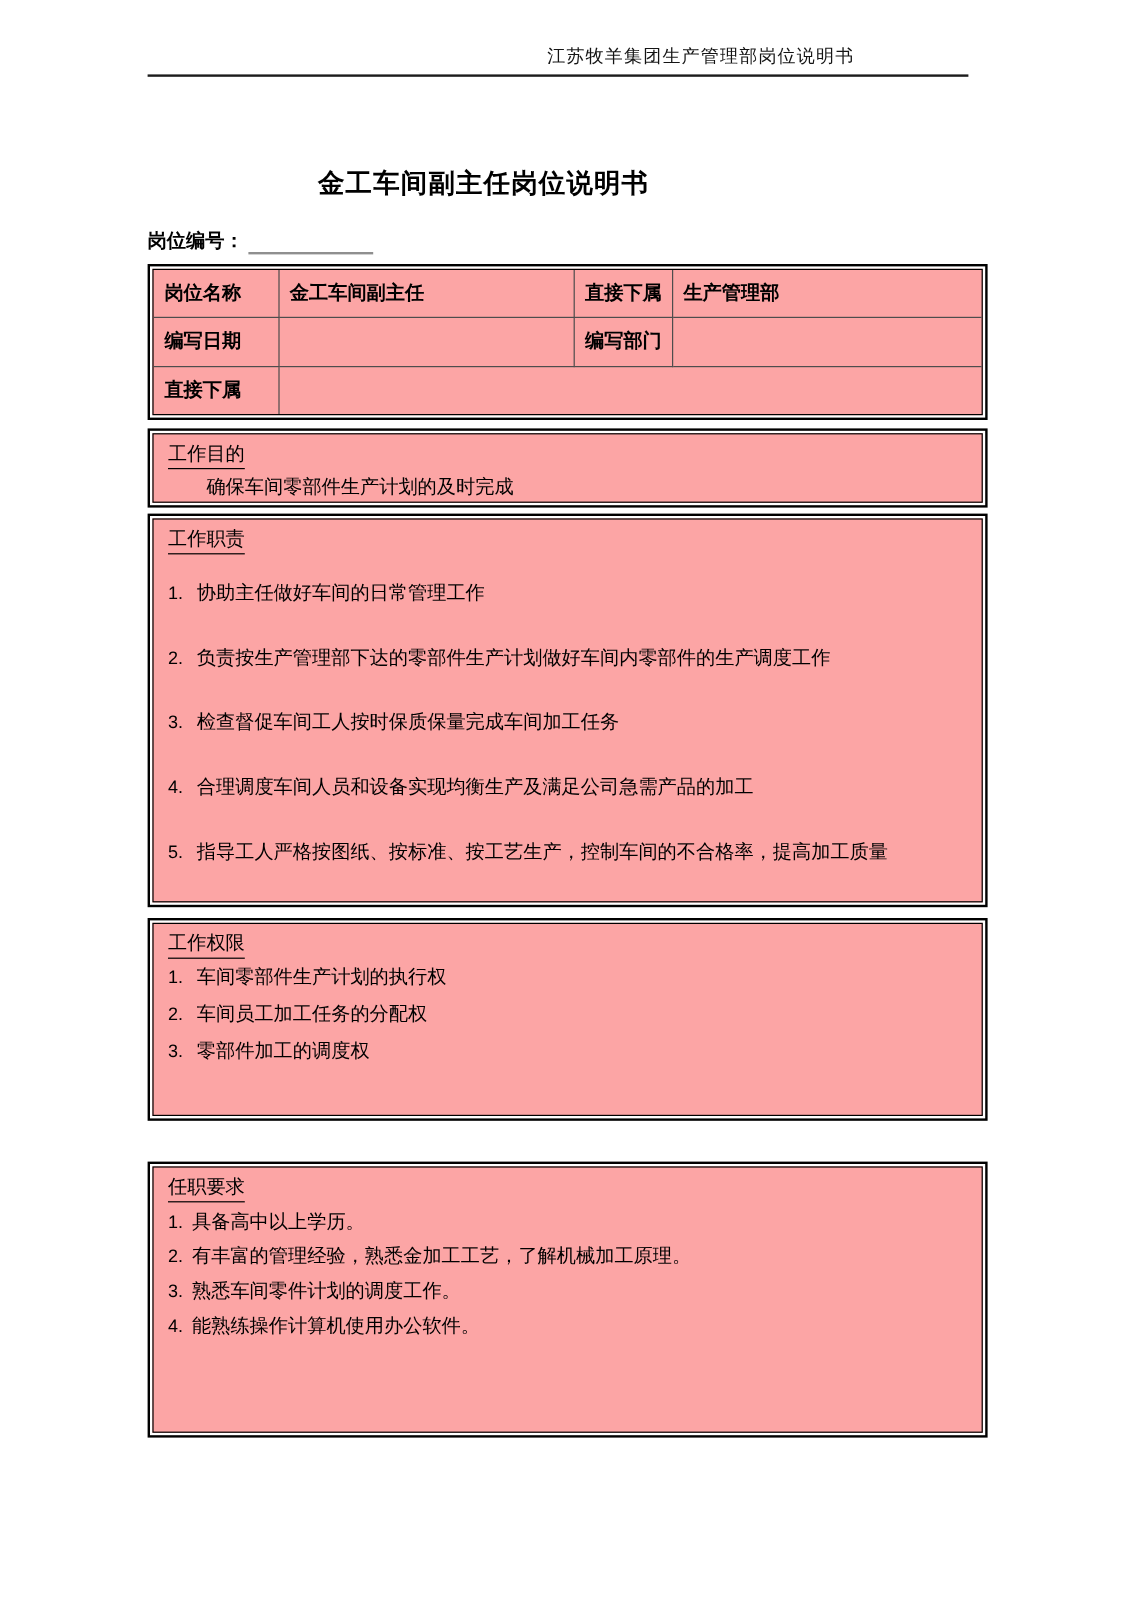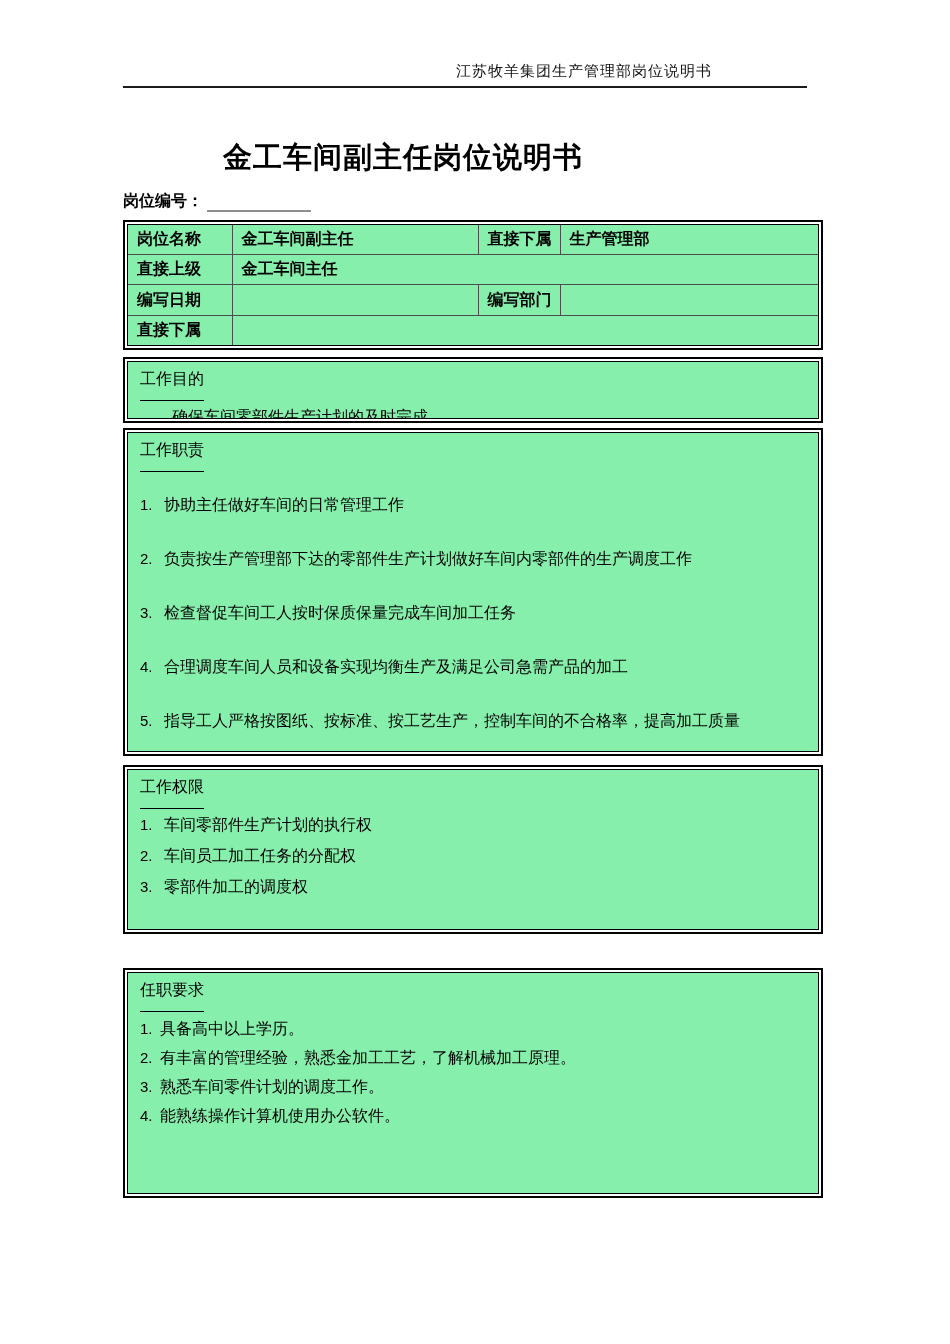--- a/index.html
+++ b/index.html
@@ -5,50 +5,50 @@
   html,body { margin:0; padding:0; }
   body {
     width:950px; height:1344px; position:relative;
     background:#ffffff; color:#000;
     font-family:"Liberation Sans","DejaVu Sans",sans-serif;
     overflow:hidden;
   }
 
   
   .doc-header {
-    position:absolute; left:123px; top:0; width:684px; height:88px;
+    position:absolute; left:123px; top:0; width:684px; height:64px;
     box-sizing:border-box;
     border-bottom:2px solid #1c1c1c;
     display:flex; align-items:flex-end; justify-content:flex-end;
     padding:0 95px 5px 0;
     font-family:"Liberation Serif","DejaVu Serif",serif;
     font-size:15px; color:#141414; letter-spacing:1px;
   }
 
   
   .doc-title {
     position:absolute; left:0; top:138px; width:806px;
-    text-align:center; font-size:29px; font-weight:bold; letter-spacing:1px;
+    text-align:center; font-size:22px; font-weight:bold; letter-spacing:1px;
   }
 
   
   .code-row {
     position:absolute; left:123px; top:186px; width:684px; height:26px;
     display:flex; align-items:flex-end;
     font-size:16px; font-weight:bold;
   }
   .code-blank {
     display:inline-block; width:104px; height:16px; margin-left:4px;
     border-bottom:2px solid #8f8f8f;
   }
 
   
   .dbl-border {
     position:absolute; left:127px; width:692px; box-sizing:border-box;
-    background:#86efac; border:1px solid #000;
+    background:#fca5a5; border:1px solid #000;
     box-shadow:0 0 0 2px #fff, 0 0 0 4px #000;
   }
 
   
   .info-table-wrap { top:224px; height:122px; }
   .info-table { width:100%; height:100%; border-collapse:collapse; table-layout:fixed; }
   .info-table td {
     border:1px solid #4d4d4d;
     font-size:16px; font-weight:bold;
     padding:0 4px 0 9px; vertical-align:middle;
@@ -61,21 +61,21 @@
 
   
   .box { padding:7px 12px; overflow:hidden; font-size:16px; line-height:20px; }
   .box-purpose      { top:361px; height:58px;  }
   .box-duties       { top:432px; height:320px; }
   .box-authority    { top:769px; height:161px; }
   .box-requirements { top:972px; height:222px; }
 
   .section-heading {
     display:inline-block; font-size:16px;
-    border-bottom:1px solid #000; padding-bottom:11px;
+    border-bottom:1px solid #000; padding-bottom:1px;
   }
 
   .purpose-body { margin-top:6px; padding-left:32px; }
 
   .list { margin-top:0; }
   .list-item { display:flex; }
   .list-item .num { flex:0 0 24px; font-size:15px; }
   .list-item .txt { flex:1; }
 
   .box-duties .list { margin-top:23px; }
@@ -111,24 +111,20 @@
         <col>
       </colgroup>
     <tbody>
         <tr>
       <td>岗位名称</td>
       <td>金工车间副主任</td>
       <td>直接下属</td>
       <td class="last">生产管理部</td>
     </tr>
     <tr>
-      <td>直接上级</td>
-      <td class="last" colspan="3">金工车间主任</td>
-    </tr>
-    <tr>
       <td>编写日期</td>
       <td></td>
       <td>编写部门</td>
       <td class="last"></td>
     </tr>
     <tr>
       <td>直接下属</td>
       <td class="last" colspan="3"></td>
     </tr>
   </tbody>

